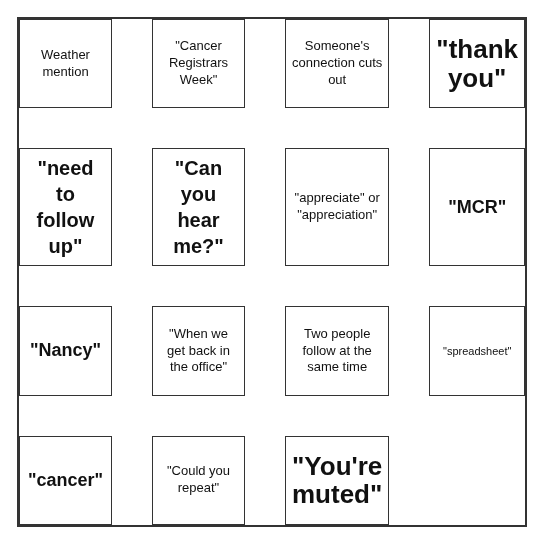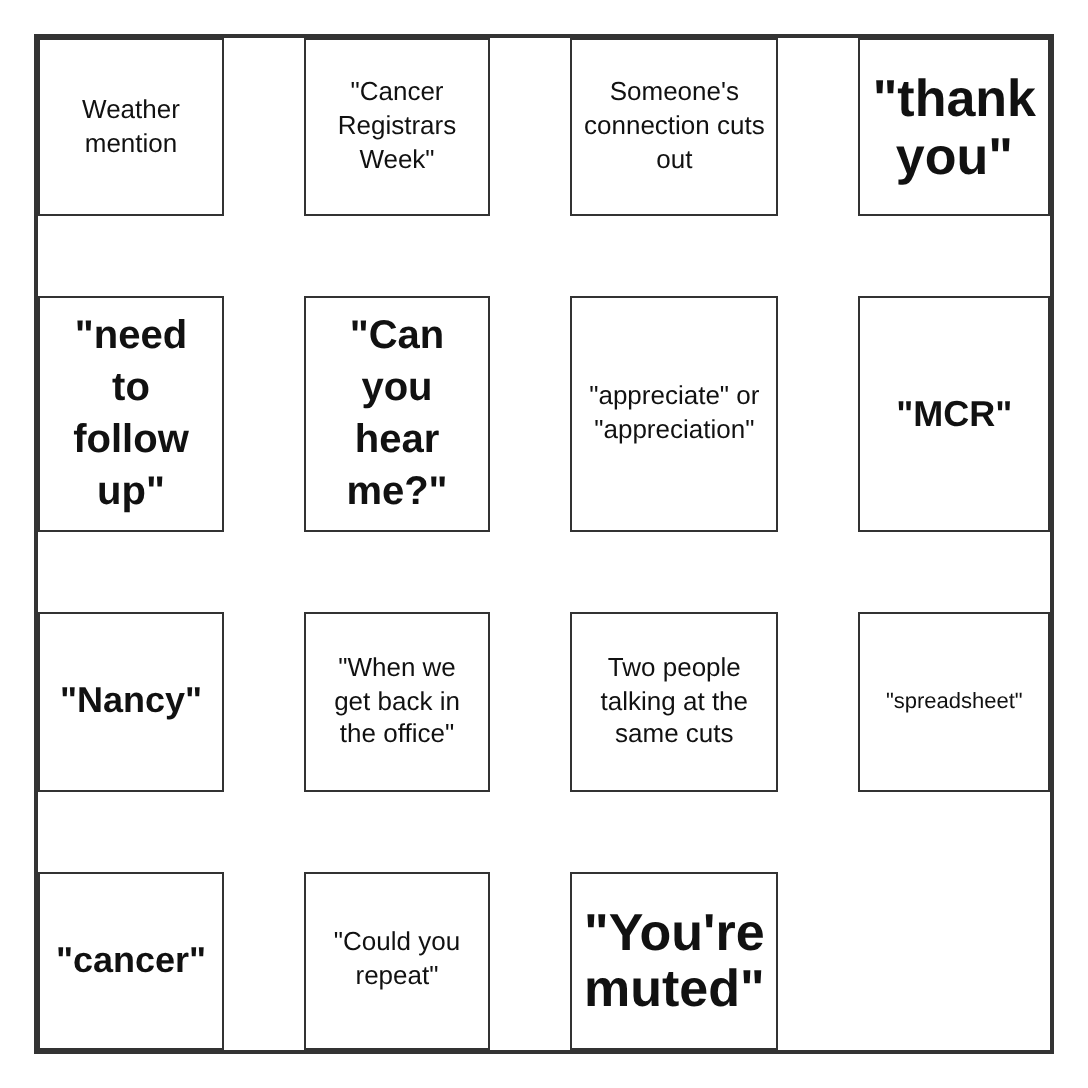--- a/index.html
+++ b/index.html
@@ -88,21 +88,21 @@
     <div class="bingo-cell medium-bold">
       <span>"MCR"</span>
     </div>
     <div class="bingo-cell medium-bold">
       <span>"Nancy"</span>
     </div>
     <div class="bingo-cell">
       <span>"When we get back in the office"</span>
     </div>
     <div class="bingo-cell">
-      <span>Two people talking at the same cuts</span>
+      <span>Two people follow at the same time</span>
     </div>
     <div class="bingo-cell small">
       <span>"spreadsheet"</span>
     </div>
     <div class="bingo-cell medium-bold">
       <span>"cancer"</span>
     </div>
     <div class="bingo-cell">
       <span>"Could you repeat"</span>
     </div>

